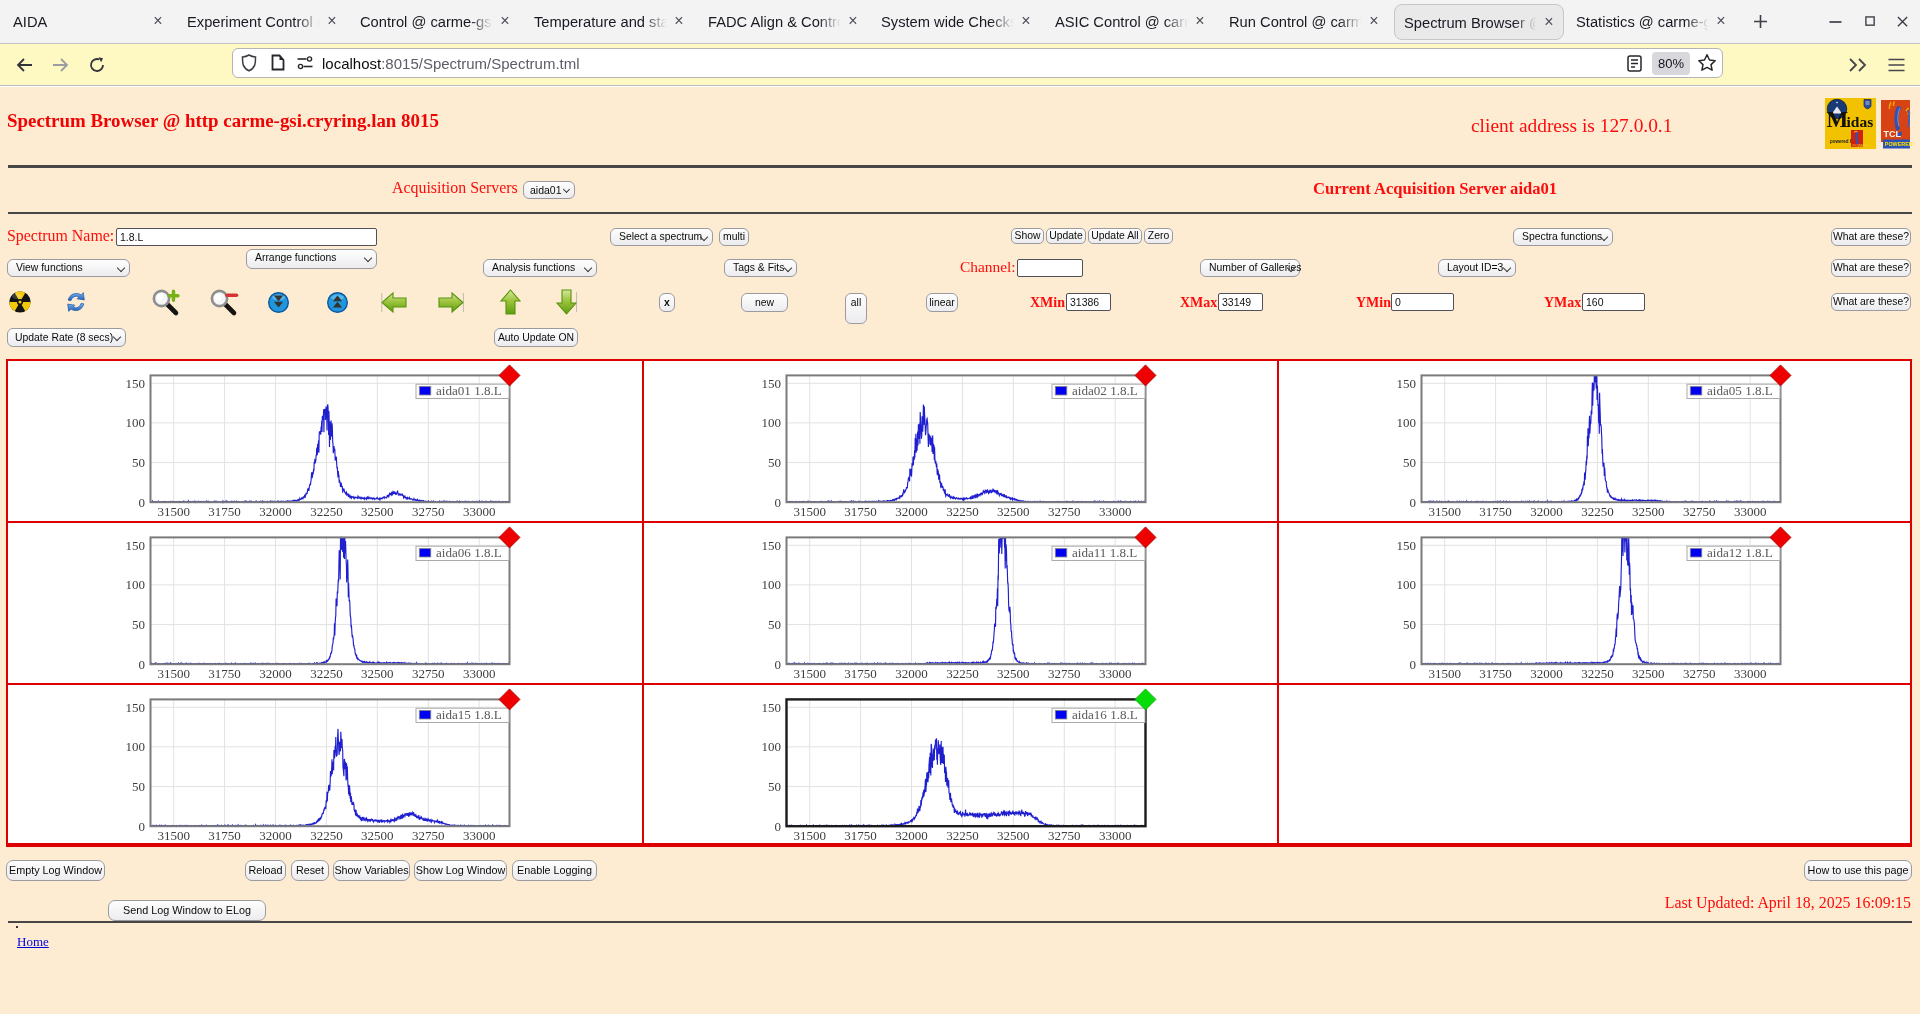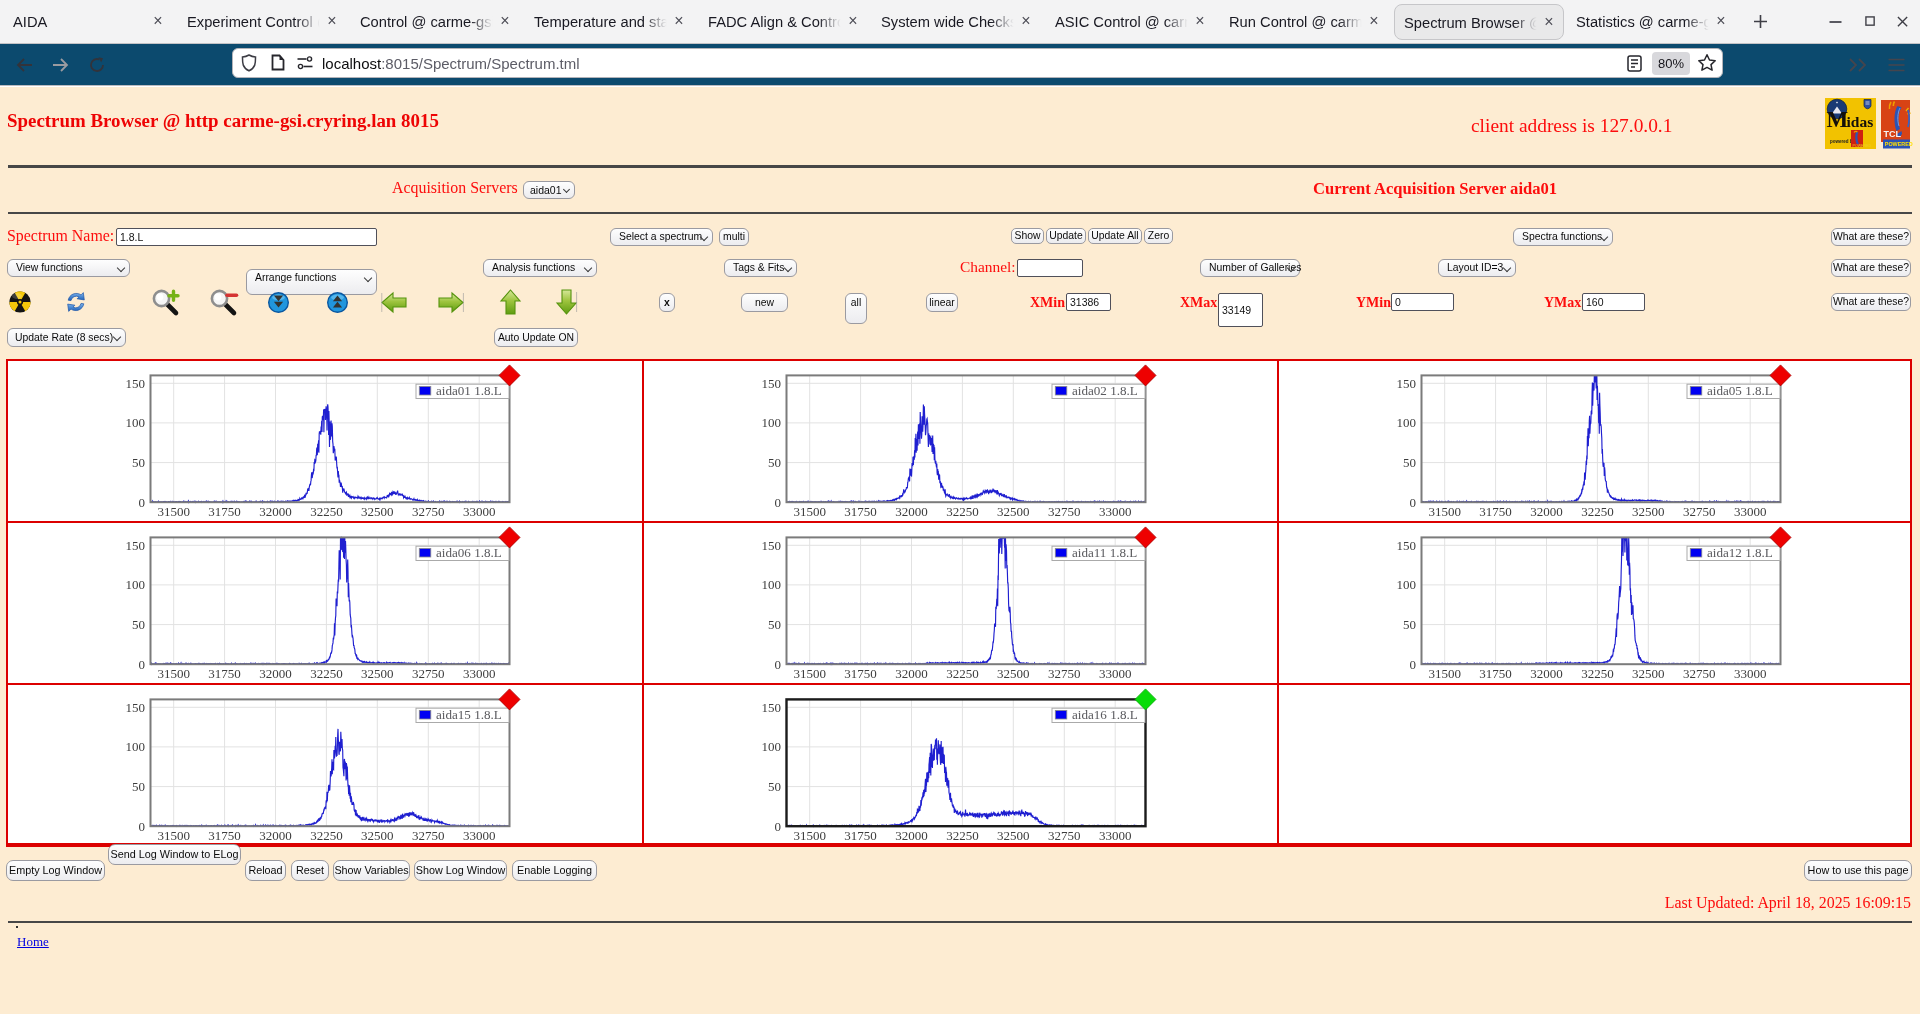--- a/index.html
+++ b/index.html
@@ -3,21 +3,21 @@
 *{margin:0;padding:0;box-sizing:border-box}
 html,body{width:1920px;height:1014px;overflow:hidden;background:#fff;
  font-family:"Liberation Sans",sans-serif;}
 .abs{position:absolute}
 #tabbar{left:0;top:0;width:1920px;height:44px;background:#f3f3f4;border-bottom:1px solid #c3c3c6}
 .tab{top:4px;height:36px}
 .ttl{position:absolute;left:9px;top:10px;font-size:14.7px;color:#191922;white-space:nowrap;
  overflow:hidden;width:134px;-webkit-mask-image:linear-gradient(90deg,#000 82%,transparent 99%)}
 .tx{position:absolute;top:8px;width:16px;height:18px;font-size:16px;color:#4f4f58;text-align:center;font-family:"Liberation Sans",sans-serif}
 #seltab{background:#e9e9ea;border:1px solid #c6c6c9;border-radius:8px}
-#navbar{left:0;top:44px;width:1920px;height:42px;background:#0c4a6e;border-bottom:1px solid #bbbbbf}
+#navbar{left:0;top:44px;width:1920px;height:42px;background:#fef9c3;border-bottom:1px solid #bbbbbf}
 #urlf{left:232px;top:4px;width:1491px;height:30px;background:#fff;border:1px solid #b3b3b8;border-radius:6px}
 .u{font-size:15px;color:#0c0c0d}
 #page{left:0;top:87px;width:1920px;height:927px;background:#fdecd2}
 .ser{font-family:"Liberation Serif",serif}
 .hr{height:2.5px;background:#474747;left:8px;width:1904px}
 .inp{background:#fff;border:1px solid #50505a;border-radius:2px;font-size:10.5px;color:#111;padding-left:3px;line-height:17px}
 .btn,.sel{background:linear-gradient(#fefefe,#ececef);border:1px solid #9a9aa1;border-radius:6px;
  font-size:10.4px;color:#0b0b0b;text-align:center;white-space:nowrap}
 .sel{text-align:left;padding-left:8px}
 .chev{position:absolute;width:6px;height:6px;border-right:1.6px solid #3a3a3a;border-bottom:1.6px solid #3a3a3a;
@@ -161,21 +161,21 @@
 <input class="abs inp" style="left: 116px; top: 228px; width: 261px; height: 18px;" value="1.8.L">
 <div class="abs sel" style="left:610px;top:228px;width:103px;height:18px;line-height:16px">Select a spectrum<span class="chev"></span></div>
 <div class="abs btn" style="left:719px;top:228px;width:30px;height:18px;line-height:16px">multi</div>
 <div class="abs btn" style="left:1011px;top:228px;width:33px;height:16px;line-height:14px;border-radius:5px">Show</div>
 <div class="abs btn" style="left:1046px;top:228px;width:40px;height:16px;line-height:14px;border-radius:5px">Update</div>
 <div class="abs btn" style="left:1088px;top:228px;width:54px;height:16px;line-height:14px;border-radius:5px">Update All</div>
 <div class="abs btn" style="left:1144px;top:228px;width:29px;height:16px;line-height:14px;border-radius:5px">Zero</div>
 <div class="abs sel" style="left:1513px;top:228px;width:100px;height:18px;line-height:16px">Spectra functions<span class="chev"></span></div>
 <div class="abs btn" style="left:1831px;top:228px;width:80px;height:18px;line-height:16px">What are these?</div>
 <div class="abs sel" style="left:7px;top:259px;width:123px;height:18px;line-height:16px">View functions<span class="chev"></span></div>
-<div class="abs sel" style="left:246px;top:269px;width:131px;height:26px;line-height:16px">Arrange functions<span class="chev"></span></div>
+<div class="abs sel" style="left:246px;top:249px;width:131px;height:20px;line-height:16px">Arrange functions<span class="chev"></span></div>
 <div class="abs sel" style="left:483px;top:259px;width:114px;height:18px;line-height:16px">Analysis functions<span class="chev"></span></div>
 <div class="abs sel" style="left:724px;top:259px;width:73px;height:18px;line-height:16px">Tags &amp; Fits<span class="chev"></span></div>
 <div class="abs ser" style="left:960px;top:258px;font-size:15.4px;color:#fd0d0d">Channel:</div>
 <input class="abs inp" style="left: 1017px; top: 259px; width: 66px; height: 18px;">
 <div class="abs sel" style="left:1200px;top:259px;width:100px;height:18px;line-height:16px">Number of Galleries<span class="chev"></span></div>
 <div class="abs sel" style="left:1438px;top:259px;width:78px;height:18px;line-height:16px">Layout ID=3<span class="chev"></span></div>
 <div class="abs btn" style="left:1831px;top:259px;width:80px;height:18px;line-height:16px">What are these?</div>
 <svg style="left:9px;top:291px" width="22" height="22" viewBox="0 0 22 22">
     <circle cx="11" cy="11" r="10.6" fill="#131313"></circle>
     <path d="M11 11L16.3 1.82A10.6 10.6 0 0 0 5.7 1.82ZM11 11L0.4 11A10.6 10.6 0 0 0 5.7 20.18ZM11 11L16.3 20.18A10.6 10.6 0 0 0 21.6 11Z" fill="#f3c70a"></path>
@@ -258,21 +258,21 @@
     <path d="M1 14h5V1h9v13h5L10.5 25z" fill="url(#gg)" stroke="#55930d" stroke-width="1.1"></path>
     <path d="M20.6 3v20" stroke="#999" stroke-width="1" opacity="0.6"></path>
   </svg>
 <div class="abs btn" style="left:659px;top:293px;width:16px;height:19px;line-height:17px;font-weight:bold">x</div>
 <div class="abs btn" style="left:741px;top:293px;width:47px;height:19px;line-height:17px">new</div>
 <div class="abs btn" style="left:845px;top:293px;width:22px;height:31px;line-height:17px">all</div>
 <div class="abs btn" style="left:926px;top:293px;width:32px;height:19px;line-height:17px">linear</div>
 <div class="abs ser" style="left:1030px;top:294.5px;font-size:14px;font-weight:bold;color:#fd0d0d">XMin</div>
 <input class="abs inp" style="left: 1066px; top: 293px; width: 45px; height: 18px;" value="31386">
 <div class="abs ser" style="left:1180px;top:294.5px;font-size:14px;font-weight:bold;color:#fd0d0d">XMax</div>
-<input class="abs inp" style="left: 1218px; top: 293px; width: 45px; height: 34px;" value="33149">
+<input class="abs inp" style="left: 1218px; top: 293px; width: 45px; height: 18px;" value="33149">
 <div class="abs ser" style="left:1356px;top:294.5px;font-size:14px;font-weight:bold;color:#fd0d0d">YMin</div>
 <input class="abs inp" style="left: 1391px; top: 293px; width: 63px; height: 18px;" value="0">
 <div class="abs ser" style="left:1544px;top:294.5px;font-size:14px;font-weight:bold;color:#fd0d0d">YMax</div>
 <input class="abs inp" style="left: 1582px; top: 293px; width: 63px; height: 18px;" value="160">
 <div class="abs btn" style="left:1831px;top:293px;width:80px;height:18px;line-height:16px">What are these?</div>
 <div class="abs sel" style="left:7px;top:328px;width:119px;height:19px;line-height:17px;padding-left:7px">Update Rate (8 secs)<span class="chev"></span></div>
 <div class="abs btn" style="left:494px;top:328px;width:84px;height:19px;line-height:17px">Auto Update ON</div>
 <div class="abs" style="left:6px;top:359px;width:1906px;height:487.5px;background:#dc0000"></div>
 <div class="cell" style="left:8.0px;top:361.0px;width:633.7px;height:159.8px"></div>
 <div class="cell" style="left:643.7px;top:361.0px;width:633.7px;height:159.8px"></div>
@@ -437,21 +437,21 @@
     <text x="318.4" y="154.6" text-anchor="middle" font-family="Liberation Serif,serif" font-size="13px" fill="#3d3d3d">32250</text>
     <text x="369.3" y="154.6" text-anchor="middle" font-family="Liberation Serif,serif" font-size="13px" fill="#3d3d3d">32500</text>
     <text x="420.3" y="154.6" text-anchor="middle" font-family="Liberation Serif,serif" font-size="13px" fill="#3d3d3d">32750</text>
     <text x="471.2" y="154.6" text-anchor="middle" font-family="Liberation Serif,serif" font-size="13px" fill="#3d3d3d">33000</text>
     <rect x="408" y="23.2" width="93" height="14.3" fill="#fff" stroke="#aaa" stroke-width="1"></rect>
     <rect x="411.3" y="25.4" width="11.5" height="8.6" fill="#0000f2" stroke="#8a8a8a" stroke-width="0.8"></rect>
     <text x="428" y="33.7" font-family="Liberation Serif,serif" font-size="13.1px" fill="#5a5a5e">aida16 1.8.L</text>
     <path d="M501.5 3.9000000000000004L512.0 14.4L501.5 24.9L491.0 14.4Z" fill="#08dc08" stroke="#05a805" stroke-width="0.8"></path>
   </svg>
 <div class="abs btn" style="left:6px;top:860px;width:99px;height:20.5px;line-height:18.5px;border-radius:7px;font-size:10.8px">Empty Log Window</div>
-<div class="abs btn" style="left:108px;top:844px;width:133px;height:20.5px;line-height:18.5px;border-radius:7px;font-size:10.8px">Send Log Window to ELog</div>
+<div class="abs btn" style="left:108px;top:900px;width:158px;height:20.5px;line-height:18.5px;border-radius:7px;font-size:10.8px">Send Log Window to ELog</div>
 <div class="abs btn" style="left:245px;top:860px;width:41px;height:20.5px;line-height:18.5px;border-radius:7px;font-size:10.8px">Reload</div>
 <div class="abs btn" style="left:291px;top:860px;width:38px;height:20.5px;line-height:18.5px;border-radius:7px;font-size:10.8px">Reset</div>
 <div class="abs btn" style="left:333px;top:860px;width:77px;height:20.5px;line-height:18.5px;border-radius:7px;font-size:10.8px">Show Variables</div>
 <div class="abs btn" style="left:414px;top:860px;width:93px;height:20.5px;line-height:18.5px;border-radius:7px;font-size:10.8px">Show Log Window</div>
 <div class="abs btn" style="left:512px;top:860px;width:85px;height:20.5px;line-height:18.5px;border-radius:7px;font-size:10.8px">Enable Logging</div>
 <div class="abs btn" style="left:1804px;top:860px;width:108px;height:20.5px;line-height:18.5px;border-radius:7px;font-size:10.8px">How to use this page</div>
 <div class="abs ser" style="right:9px;top:894px;font-size:15.9px;color:#fd0d0d;white-space:nowrap">Last Updated: April 18, 2025 16:09:15</div>
 <div class="abs hr" style="top:920.5px"></div>
 <div class="abs" style="left:16px;top:926px;width:2px;height:2px;background:#333"></div>
 <div class="abs ser" style="left:17px;top:934px;font-size:13px"><a style="color:#0000e0;text-decoration:underline">Home</a></div>

